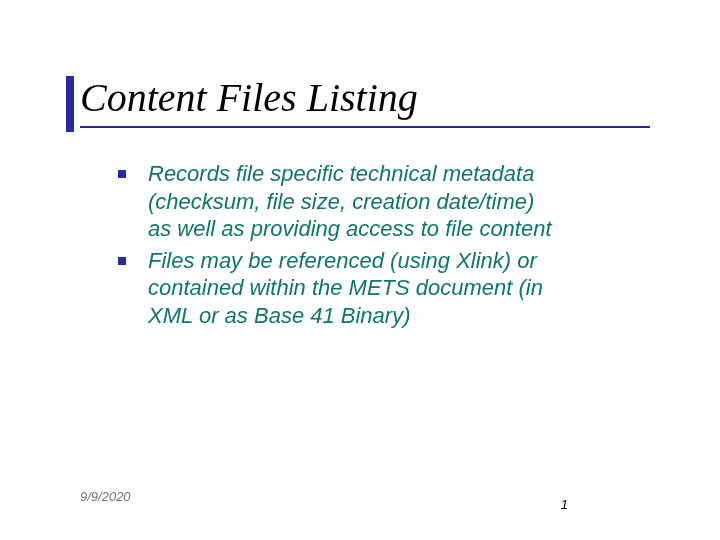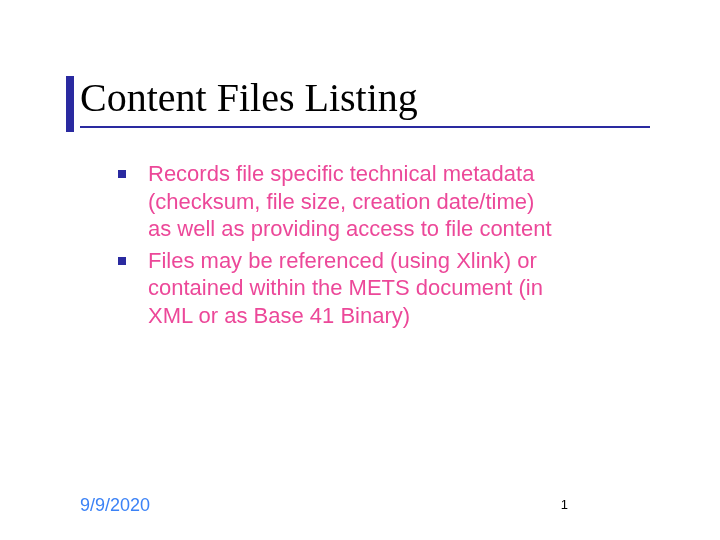--- a/index.html
+++ b/index.html
@@ -10,20 +10,21 @@
     background: #ffffff;
     font-family: Verdana, Geneva, sans-serif;
     color: #000000;
     overflow: hidden;
   }
   .slide {
     position: relative;
     width: 616px;
     height: 540px;
     box-sizing: border-box;
+    font-style: italic;
   }
   .title-wrap {
     position: absolute;
     top: 76px;
     left: 80px;
     right: 40px;
   }
   .title {
     font-family: "Times New Roman", Times, serif;
     font-size: 40px;
@@ -58,36 +59,36 @@
     list-style: none;
     margin: 0;
     padding: 0;
   }
   ul.bullets > li {
     position: relative;
     padding-left: 38px;
     font-size: 22px;
     line-height: 1.25;
     margin-bottom: 4px;
-    color: #ec4899;
+    color: #0f766e;
   }
   ul.bullets > li .sq {
     position: absolute;
     left: 8px;
     top: 10px;
     width: 8px;
     height: 8px;
     background: #2a2aa0;
   }
   .footer-date {
     position: absolute;
-    bottom: 24px;
+    bottom: 36px;
     left: 80px;
-    font-size: 18px;
-    color: #3b82f6;
+    font-size: 13px;
+    color: #737373;
   }
   .footer-num {
     position: absolute;
     bottom: 28px;
     right: 48px;
     font-size: 13px;
     color: #000000;
   }
 </style>
 </head>

